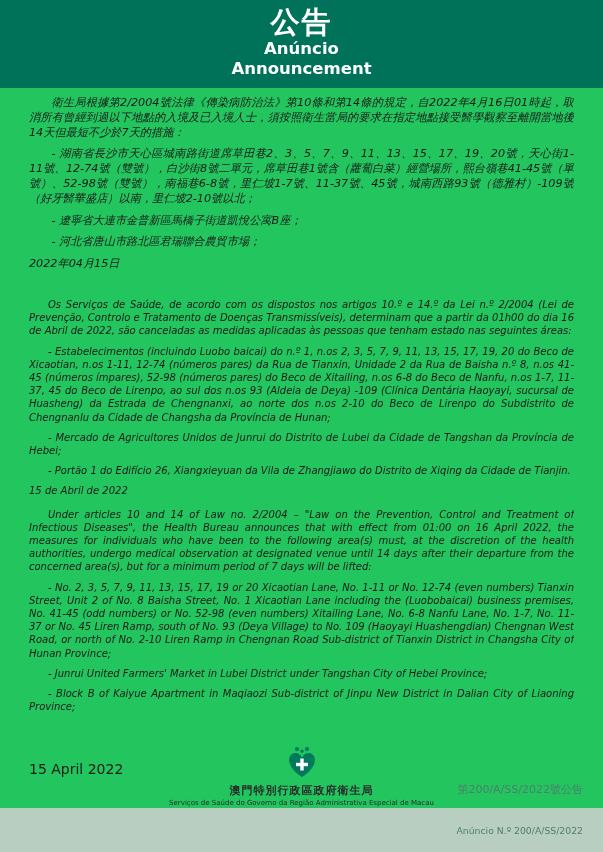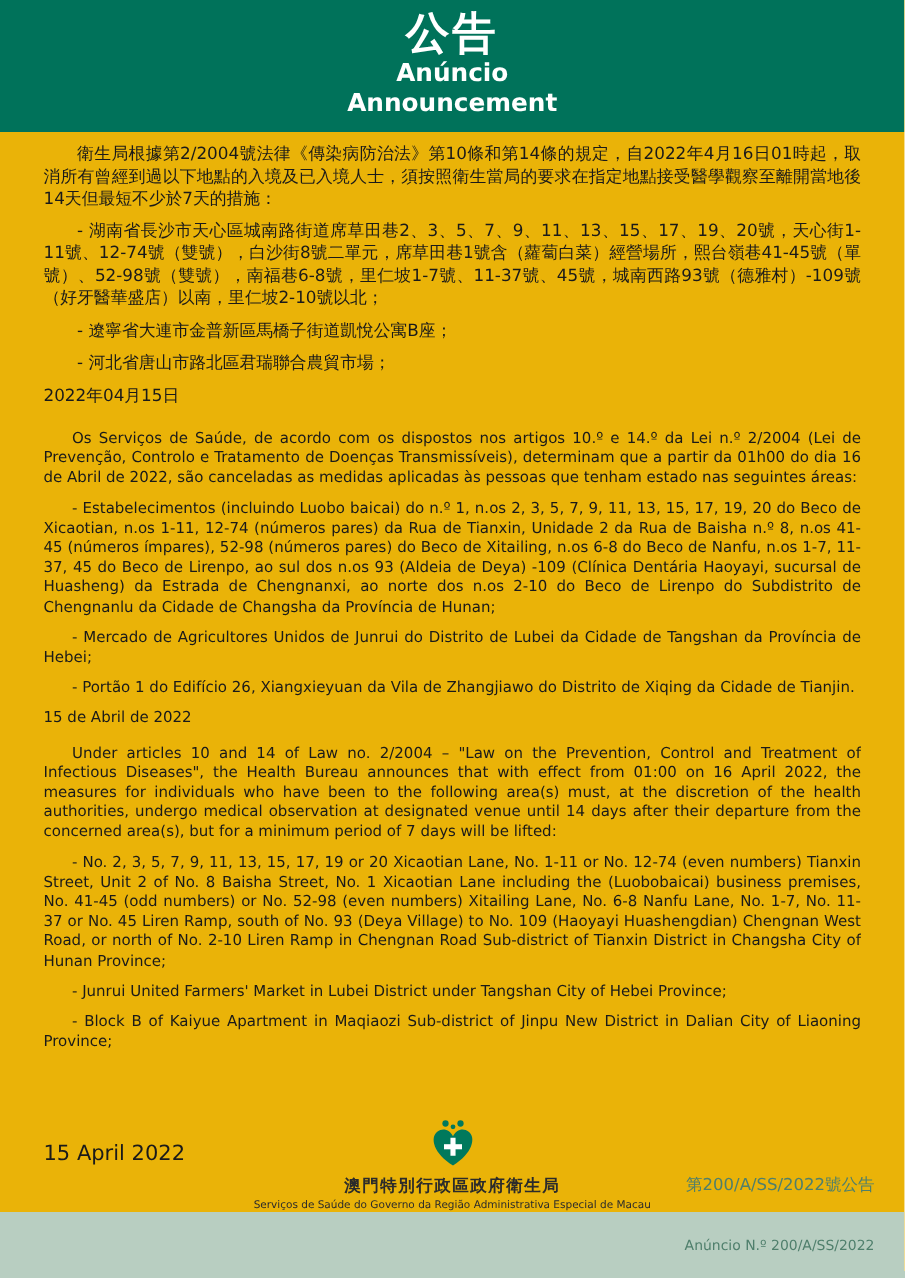--- a/index.html
+++ b/index.html
@@ -1,37 +1,37 @@
 <!DOCTYPE html>
 <html><head>
 <meta charset="utf-8">
 <style>
   * { margin: 0; padding: 0; box-sizing: border-box; }
   html, body { background: #ffffff; }
   body { font-family: "DejaVu Sans", "Liberation Sans", sans-serif; }
   .page {
-    width: 603px; height: 852px; background: #eab308;
+    width: 603px; height: 852px; background: #22c55e;
     display: flex; flex-direction: column; overflow: hidden;
     margin: 0 auto;
     justify-content: flex-end;
   }
   .header {
     height: 88px; background: #00725a; color: #ffffff;
     text-align: center; padding-top: 5px; flex-shrink: 0;
   }
   .header .title-zh { font-size: 29px; font-weight: bold; line-height: 34px; letter-spacing: 2px; }
   .header .title-sub { font-size: 16.5px; font-weight: bold; line-height: 20px; }
   .content {
     flex: 1; padding: 8px 29px 0 29px; display: flex; flex-direction: column;
     overflow: hidden; color: #1a1a1a;
   }
-  .text-wrap { flex: 1; overflow: hidden; }
+  .text-wrap { flex: 1; overflow: hidden; font-style: italic; }
   .zh p { font-size: 11.2px; line-height: 14.8px; text-align: justify; margin-bottom: 7px; }
   .zh p.indent { text-indent: 2em; }
-  .zh p.date { text-indent: 0; margin-top: 4px; margin-bottom: 4px; }
+  .zh p.date { text-indent: 0; margin-top: 4px; margin-bottom: 16px; }
   .latin p { font-size: 10px; line-height: 13.2px; text-align: justify; margin-bottom: 7px; }
   .latin p.indent { text-indent: 1.9em; }
   .latin p.date { text-indent: 0; margin-top: 2px; margin-bottom: 0; }
   .section-gap { height: 10px; }
   .footer-area { flex-shrink: 0; position: relative; padding-top: 10px; height: 72px; }
   .date-en {
     position: absolute; left: 0; top: 25px; font-size: 14px; color: #1a1a1a;
   }
   .logo-stack { text-align: center; }
   .bureau-zh { font-size: 11px; font-weight: bold; color: #2b2b2b; letter-spacing: 1px; margin-top: 1px; }

